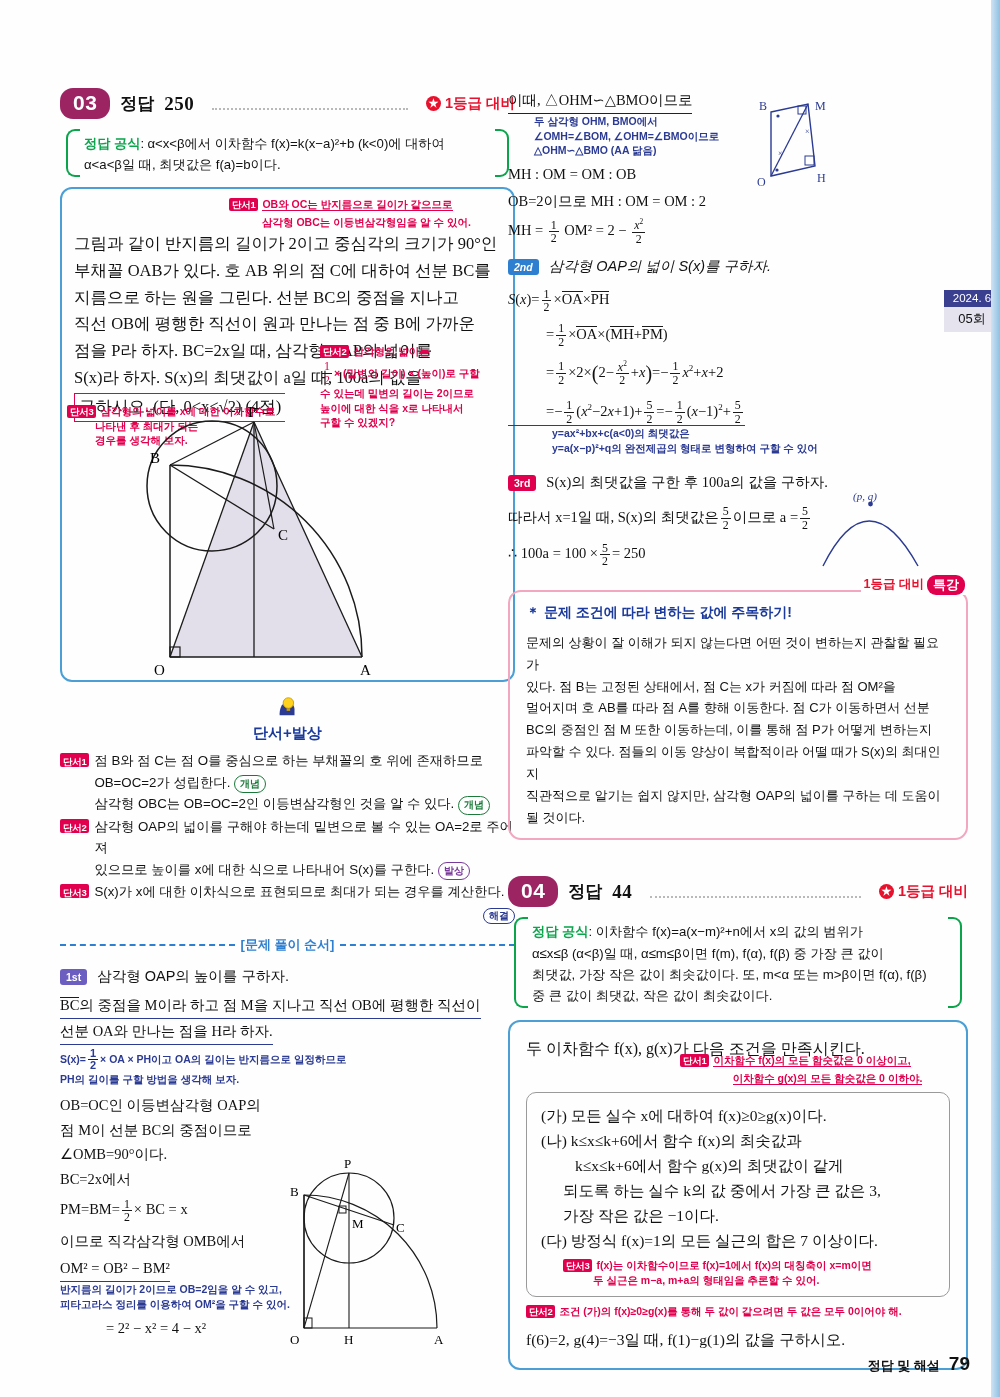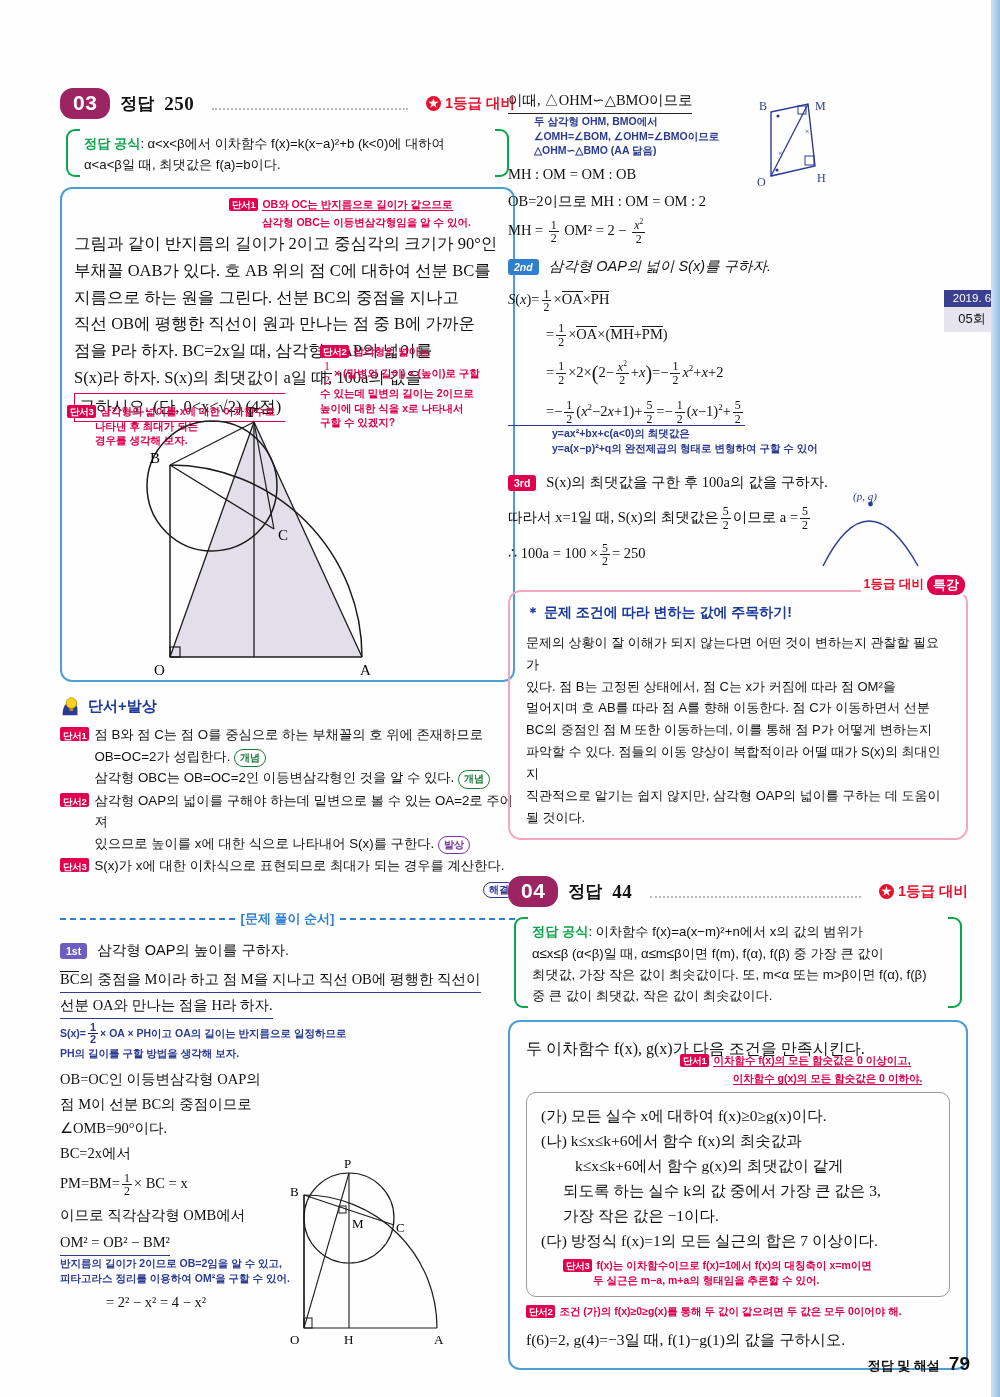--- a/index.html
+++ b/index.html
@@ -59,21 +59,21 @@
   .clue { color:#fff; background:#e0004d; font-family:"Liberation Sans", sans-serif;
           font-weight:bold; font-size:9.5px; padding:1px 3px; border-radius:2px;
           letter-spacing:-.3px; white-space:nowrap; }
   .clue-txt { color:#e0004d; font-family:"Liberation Sans", sans-serif; font-weight:bold; font-size:10.5px; line-height:1.35; }
   .blue-note { color:#2b3a93; font-family:"Liberation Sans", sans-serif; font-weight:bold; font-size:10.5px; line-height:1.4; }
   .u-blk { border-bottom:1.3px solid #222; }
   .u-blue{ border-bottom:1.6px solid #2b3a93; }
 
   
   .idea-head { display:flex; align-items:center; gap:7px; color:#1b3a9b;
-    font-family:"Liberation Sans", sans-serif; font-weight:bold; font-size:15px; }
+    font-family:"Liberation Sans", sans-serif; font-weight:bold; font-size:15px;flex-direction:column; }
   .bulb { width:21px; height:21px; position:relative; }
 
   .clue-line { display:flex; gap:5px; font-size:13.3px; line-height:1.62;
                font-family:"Liberation Sans", sans-serif; }
   .pill { display:inline-block; border:1.3px solid #1b7a3a; color:#1b7a3a; border-radius:10px;
           font-size:10px; font-weight:bold; padding:0 5px; font-family:"Liberation Sans", sans-serif;}
   .pill.blue { border-color:#2b3a93; color:#2b3a93; }
   .pill.purple{ border-color:#7a3a9b; color:#7a3a9b; }
 
   
@@ -112,21 +112,21 @@
   
   .spine { position:absolute; right:0; top:0; bottom:0; width:9px;
            background:linear-gradient(to right,#cfe3f3,#8fc0e3); }
 </style>
 </head>
 <body>
 
 <div class="page">
 
   <div class="sidetab" style="top:290px;">
-    <div class="y">2019. 6</div>
+    <div class="y">2024. 6</div>
     <div class="r">05회</div>
   </div>
 
   <div class="col" style="left:60px; top:88px; width:455px;">
 
     <div class="prob-head">
       <span class="pnum c3">03</span>
       <span class="ans-label">정답</span>
       <span class="ans-val">250</span>
       <span class="dotline"></span>

